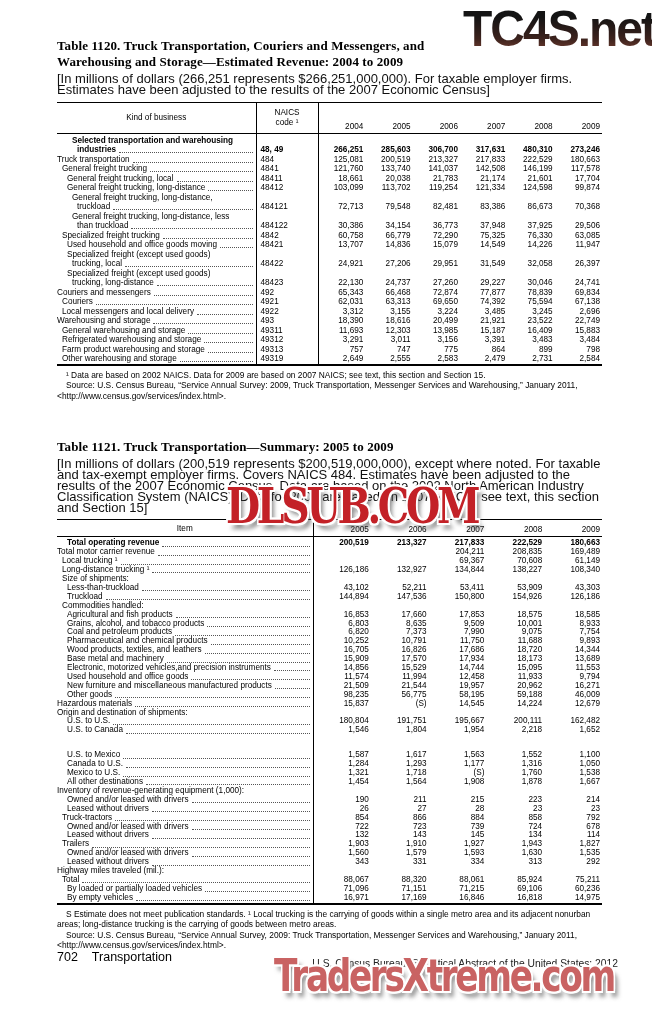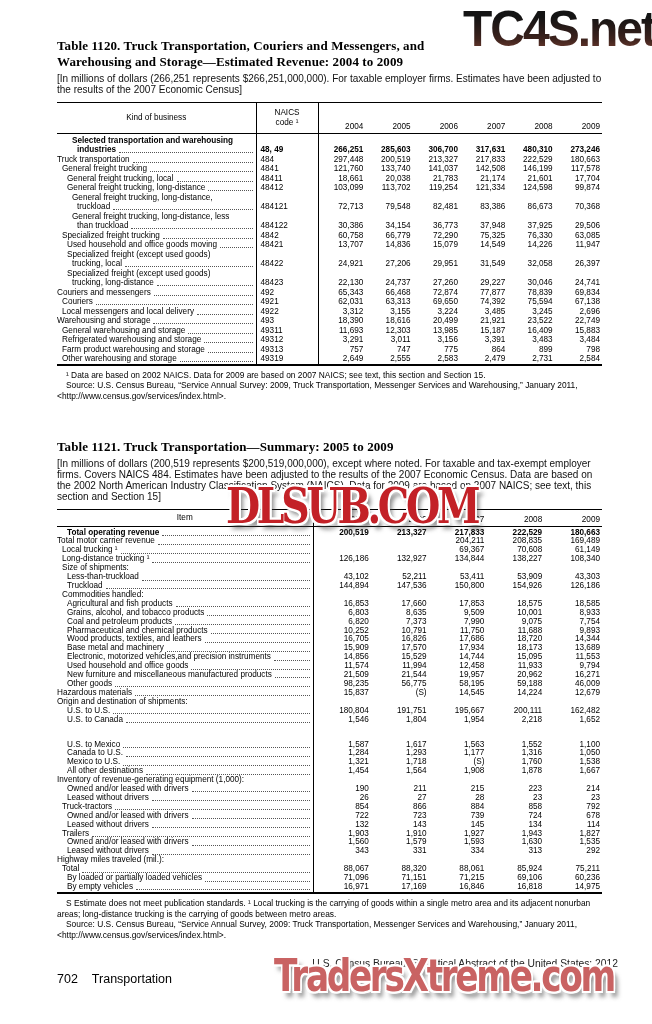--- a/index.html
+++ b/index.html
@@ -1,21 +1,21 @@
 <!DOCTYPE html>
 <html><head>
 <meta charset="utf-8">
 <style>
   html,body{margin:0;padding:0;background:#888;}
   .page{position:relative;width:652px;height:1024px;background:#fff;
         font-family:"Liberation Sans",sans-serif;color:#000;overflow:hidden;}
   .content{padding:38px 50px 0 57px;}
   .tbl-title{font-family:"Liberation Serif",serif;font-weight:bold;font-size:13px;
              line-height:16px;margin:0;letter-spacing:.1px;}
-  .tbl-note{font-size:10px;line-height:10.8px;margin-top:4px;color:#101010;}
+  .tbl-note{font-size:13px;line-height:10.8px;margin-top:4px;color:#101010;}
   table{width:100%;border-collapse:collapse;table-layout:fixed;margin-top:6px;
         border-top:1px solid #000;border-bottom:2px solid #000;font-size:8.2px;}
   thead th{font-weight:normal;font-size:8.2px;border-bottom:1.5px solid #000;padding:0;}
   .th-kind{text-align:center;vertical-align:middle;}
   .th-item{vertical-align:middle;}
   .th-naics{text-align:center;vertical-align:middle;line-height:9.5px;}
   .th-year{text-align:right;vertical-align:bottom;padding:0 2px 2px 0;}
   td{padding:0;vertical-align:bottom;}
   .t1120 td{line-height:9.5px;}
   .t1121 td{line-height:8.9px;}
@@ -26,21 +26,21 @@
   .t1120 td.code,.t1120 th.th-naics{border-left:1px solid #000;border-right:1px solid #000;}
   .t1121 td.lbl,.t1121 th.th-item{border-right:1px solid #000;}
   tr.b{font-weight:bold;}
   .ll{display:flex;align-items:flex-end;}
   .lt{white-space:nowrap;}
   .lead{flex:1;border-bottom:1px dotted #555;margin:0 3px 1.5px 3px;min-width:4px;}
   tbody tr:first-child td{padding-top:2px;}
   .fn{font-size:8.4px;line-height:10.6px;margin-top:4px;}
   .fn p{margin:0;text-indent:9px;}
   .t1121-title{margin-top:38px;}
-  .page-footer-left{position:absolute;left:57px;top:972px;font-size:12.5px;}
+  .page-footer-left{position:absolute;left:57px;top:950px;font-size:12.5px;}
   .page-footer-left .pagenum{margin-right:14px;}
   .page-footer-right{position:absolute;right:34px;top:958px;font-size:10.3px;color:#222;}
   
   .wm{position:absolute;z-index:5;pointer-events:none;white-space:nowrap;}
   .wm-top{top:0px;right:-3px;font-size:48px;font-weight:bold;letter-spacing:-2px;
           font-family:"Liberation Sans",sans-serif;
           background:linear-gradient(180deg,#141414 30%,#3c221d 68%,#8a4a3a 100%);
           -webkit-background-clip:text;background-clip:text;color:transparent;
           transform:scaleY(1.04);transform-origin:top right;}
   .wm-mid{left:226px;top:478px;font-family:"DejaVu Serif",serif;font-weight:bold;
@@ -111,21 +111,21 @@
             <td class="num">273,246</td>
           </tr>
           <tr>
             <td class="lbl">
               <div class="ll">
                 <span class="lt" style="padding-left: 0px;">Truck transportation</span>
                 <span class="lead"></span>
               </div>
             </td>
             <td class="code">484</td>
-            <td class="num">297,448</td>
+            <td class="num">125,081</td>
             <td class="num">200,519</td>
             <td class="num">213,327</td>
             <td class="num">217,833</td>
             <td class="num">222,529</td>
             <td class="num">180,663</td>
           </tr>
           <tr>
             <td class="lbl">
               <div class="ll">
                 <span class="lt" style="padding-left: 5px;">General freight trucking</span>

